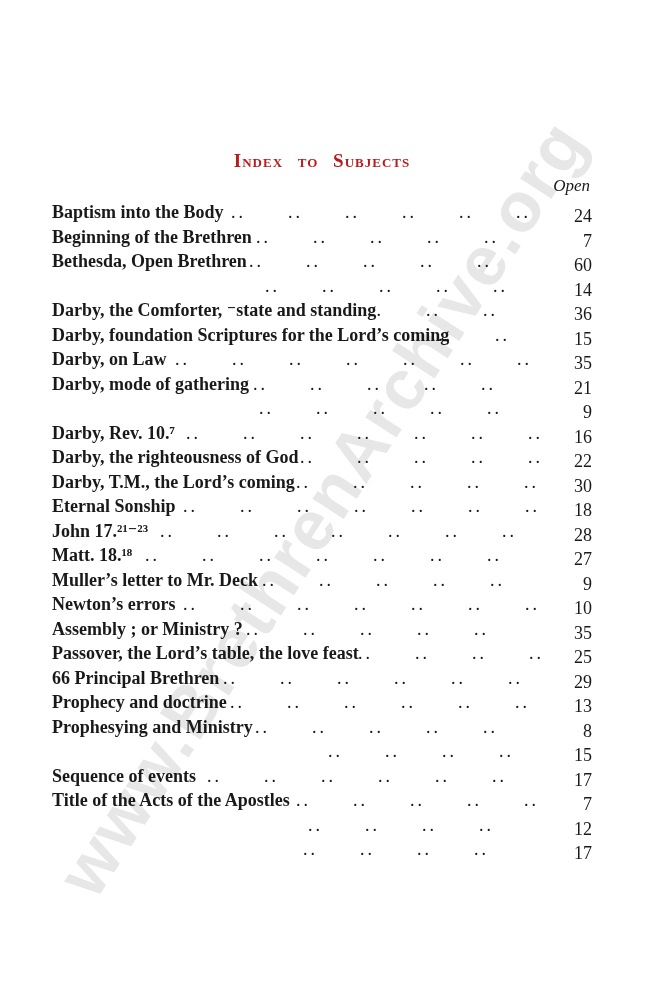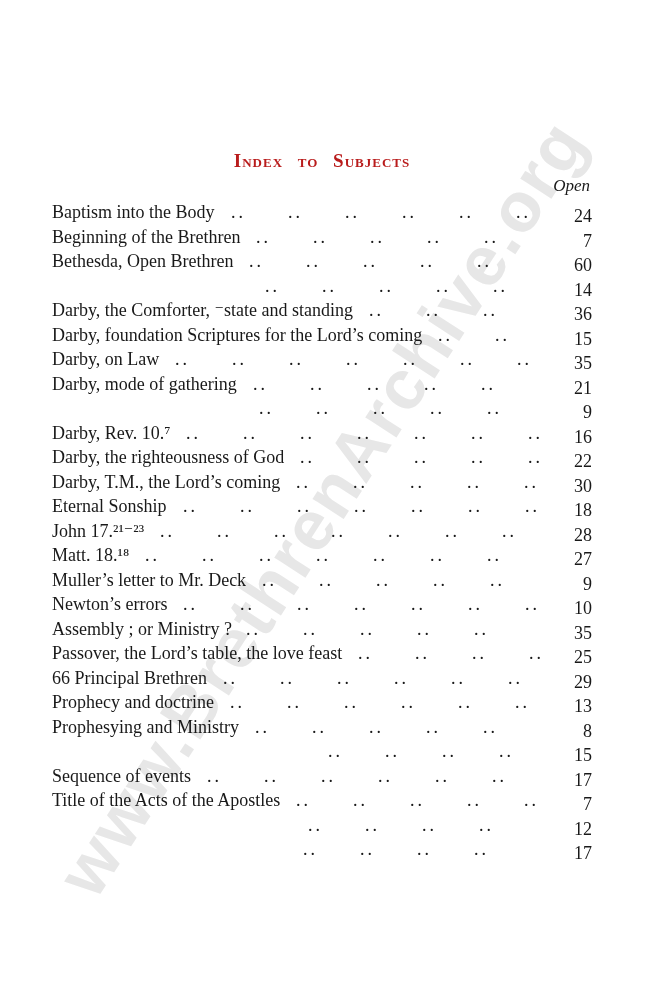--- a/index.html
+++ b/index.html
@@ -67,20 +67,21 @@
   }
   .row {
     position: relative;
     height: 24.5px;
     line-height: 24.5px;
     font-size: 18px;
     white-space: nowrap;
   }
   .label {
     display: inline-block;
+    font-weight: bold;
   }
   .pagenum {
     position: absolute;
     right: 0;
     top: 4px;
   }
   .dots {
     position: absolute;
     top: 0;
     letter-spacing: 3px;

